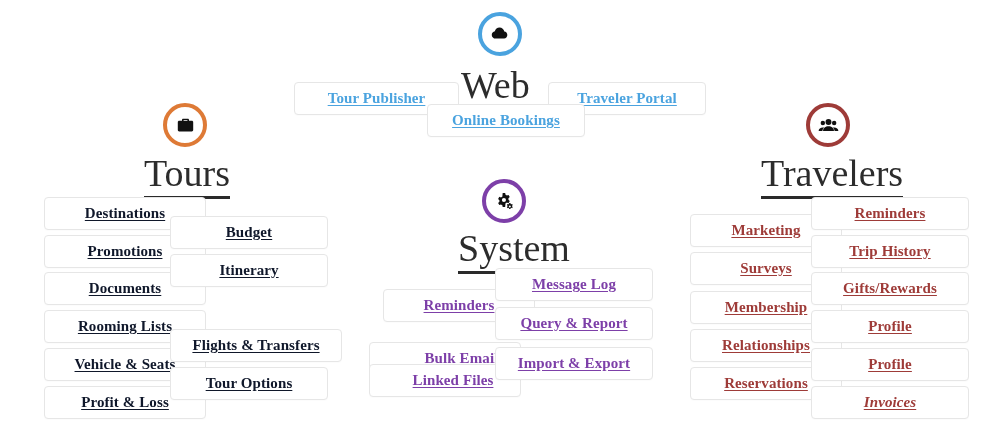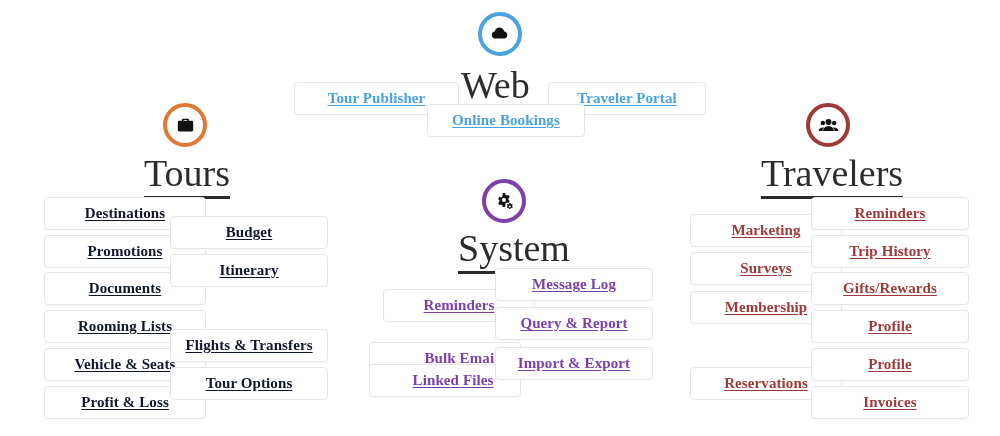--- a/index.html
+++ b/index.html
@@ -127,21 +127,21 @@
   <div class="node t-tours al-center" style="left:44px; top:386px; width:162px;">
     <span class="lbl">Profit &amp; Loss</span>
   </div>
 
   <div class="node t-tours al-center" style="left:170px; top:216px; width:158px;">
     <span class="lbl">Budget</span>
   </div>
   <div class="node t-tours al-center" style="left:170px; top:254px; width:158px;">
     <span class="lbl">Itinerary</span>
   </div>
-  <div class="node t-tours al-center" style="left:170px; top:329px; width:158px;">
+  <div class="node t-tours al-center" style="left:170px; top:329px; width:172px;">
     <span class="lbl">Flights &amp; Transfers</span>
   </div>
   <div class="node t-tours al-center" style="left:170px; top:367px; width:158px;">
     <span class="lbl">Tour Options</span>
   </div>
 
   <div class="icon-badge" style="left:482px; top:179px; border-color:#7d3fa8;">
     <svg width="23" height="23" viewBox="0 0 24 24" aria-hidden="true">
       <path fill="#111111" d="M10.1 3.2h2.6l.35 1.85c.5.17.96.4 1.38.7l1.76-.63 1.3 2.25-1.4 1.25c.06.27.09.55.09.83s-.03.56-.09.83l1.4 1.25-1.3 2.25-1.76-.63c-.42.3-.88.53-1.38.7L12.7 17.7h-2.6l-.35-1.85c-.5-.17-.96-.4-1.38-.7l-1.76.63-1.3-2.25 1.4-1.25a4.6 4.6 0 0 1 0-1.66l-1.4-1.25 1.3-2.25 1.76.63c.42-.3.88-.53 1.38-.7L10.1 3.2zm1.3 5.1a2.15 2.15 0 1 0 0 4.3 2.15 2.15 0 0 0 0-4.3z"></path>
       <path fill="#111111" d="M16.9 13.6h1.3l.2.95c.24.09.46.21.66.36l.9-.33.65 1.12-.71.64c.03.14.05.28.05.43s-.02.29-.05.43l.71.64-.65 1.12-.9-.33c-.2.15-.42.27-.66.36l-.2.95h-1.3l-.2-.95a2.7 2.7 0 0 1-.66-.36l-.9.33-.65-1.12.71-.64a2.6 2.6 0 0 1 0-.86l-.71-.64.65-1.12.9.33c.2-.15.42-.27.66-.36l.2-.95zm.65 2.6a1.07 1.07 0 1 0 0 2.14 1.07 1.07 0 0 0 0-2.14z"></path>
@@ -183,36 +183,39 @@
 
   <div class="node t-trav al-center" style="left:690px; top:214px; width:152px;">
     <span class="lbl">Marketing</span>
   </div>
   <div class="node t-trav al-center" style="left:690px; top:252px; width:152px;">
     <span class="lbl">Surveys</span>
   </div>
   <div class="node t-trav al-center" style="left:690px; top:291px; width:152px;">
     <span class="lbl">Membership</span>
   </div>
+  <div class="node t-trav al-center" style="left:690px; top:329px; width:152px;">
+    <span class="lbl">Relationships</span>
+  </div>
   <div class="node t-trav al-center" style="left:690px; top:367px; width:152px;">
     <span class="lbl">Reservations</span>
   </div>
 
   <div class="node t-trav al-center" style="left:811px; top:197px; width:158px;">
     <span class="lbl">Reminders</span>
   </div>
   <div class="node t-trav al-center" style="left:811px; top:235px; width:158px;">
     <span class="lbl">Trip History</span>
   </div>
   <div class="node t-trav al-center" style="left:811px; top:272px; width:158px;">
     <span class="lbl">Gifts/Rewards</span>
   </div>
   <div class="node t-trav al-center" style="left:811px; top:310px; width:158px;">
     <span class="lbl">Profile</span>
   </div>
   <div class="node t-trav al-center" style="left:811px; top:348px; width:158px;">
     <span class="lbl">Profile</span>
   </div>
-  <div class="node t-trav al-center" style="left:811px; top:386px; width:158px;">
+  <div class="node t-trav al-center" style="left:811px; top:386px; width:158px;font-style:italic;">
     <span class="lbl">Invoices</span>
   </div>
 
 </div>
 
 </body></html>

